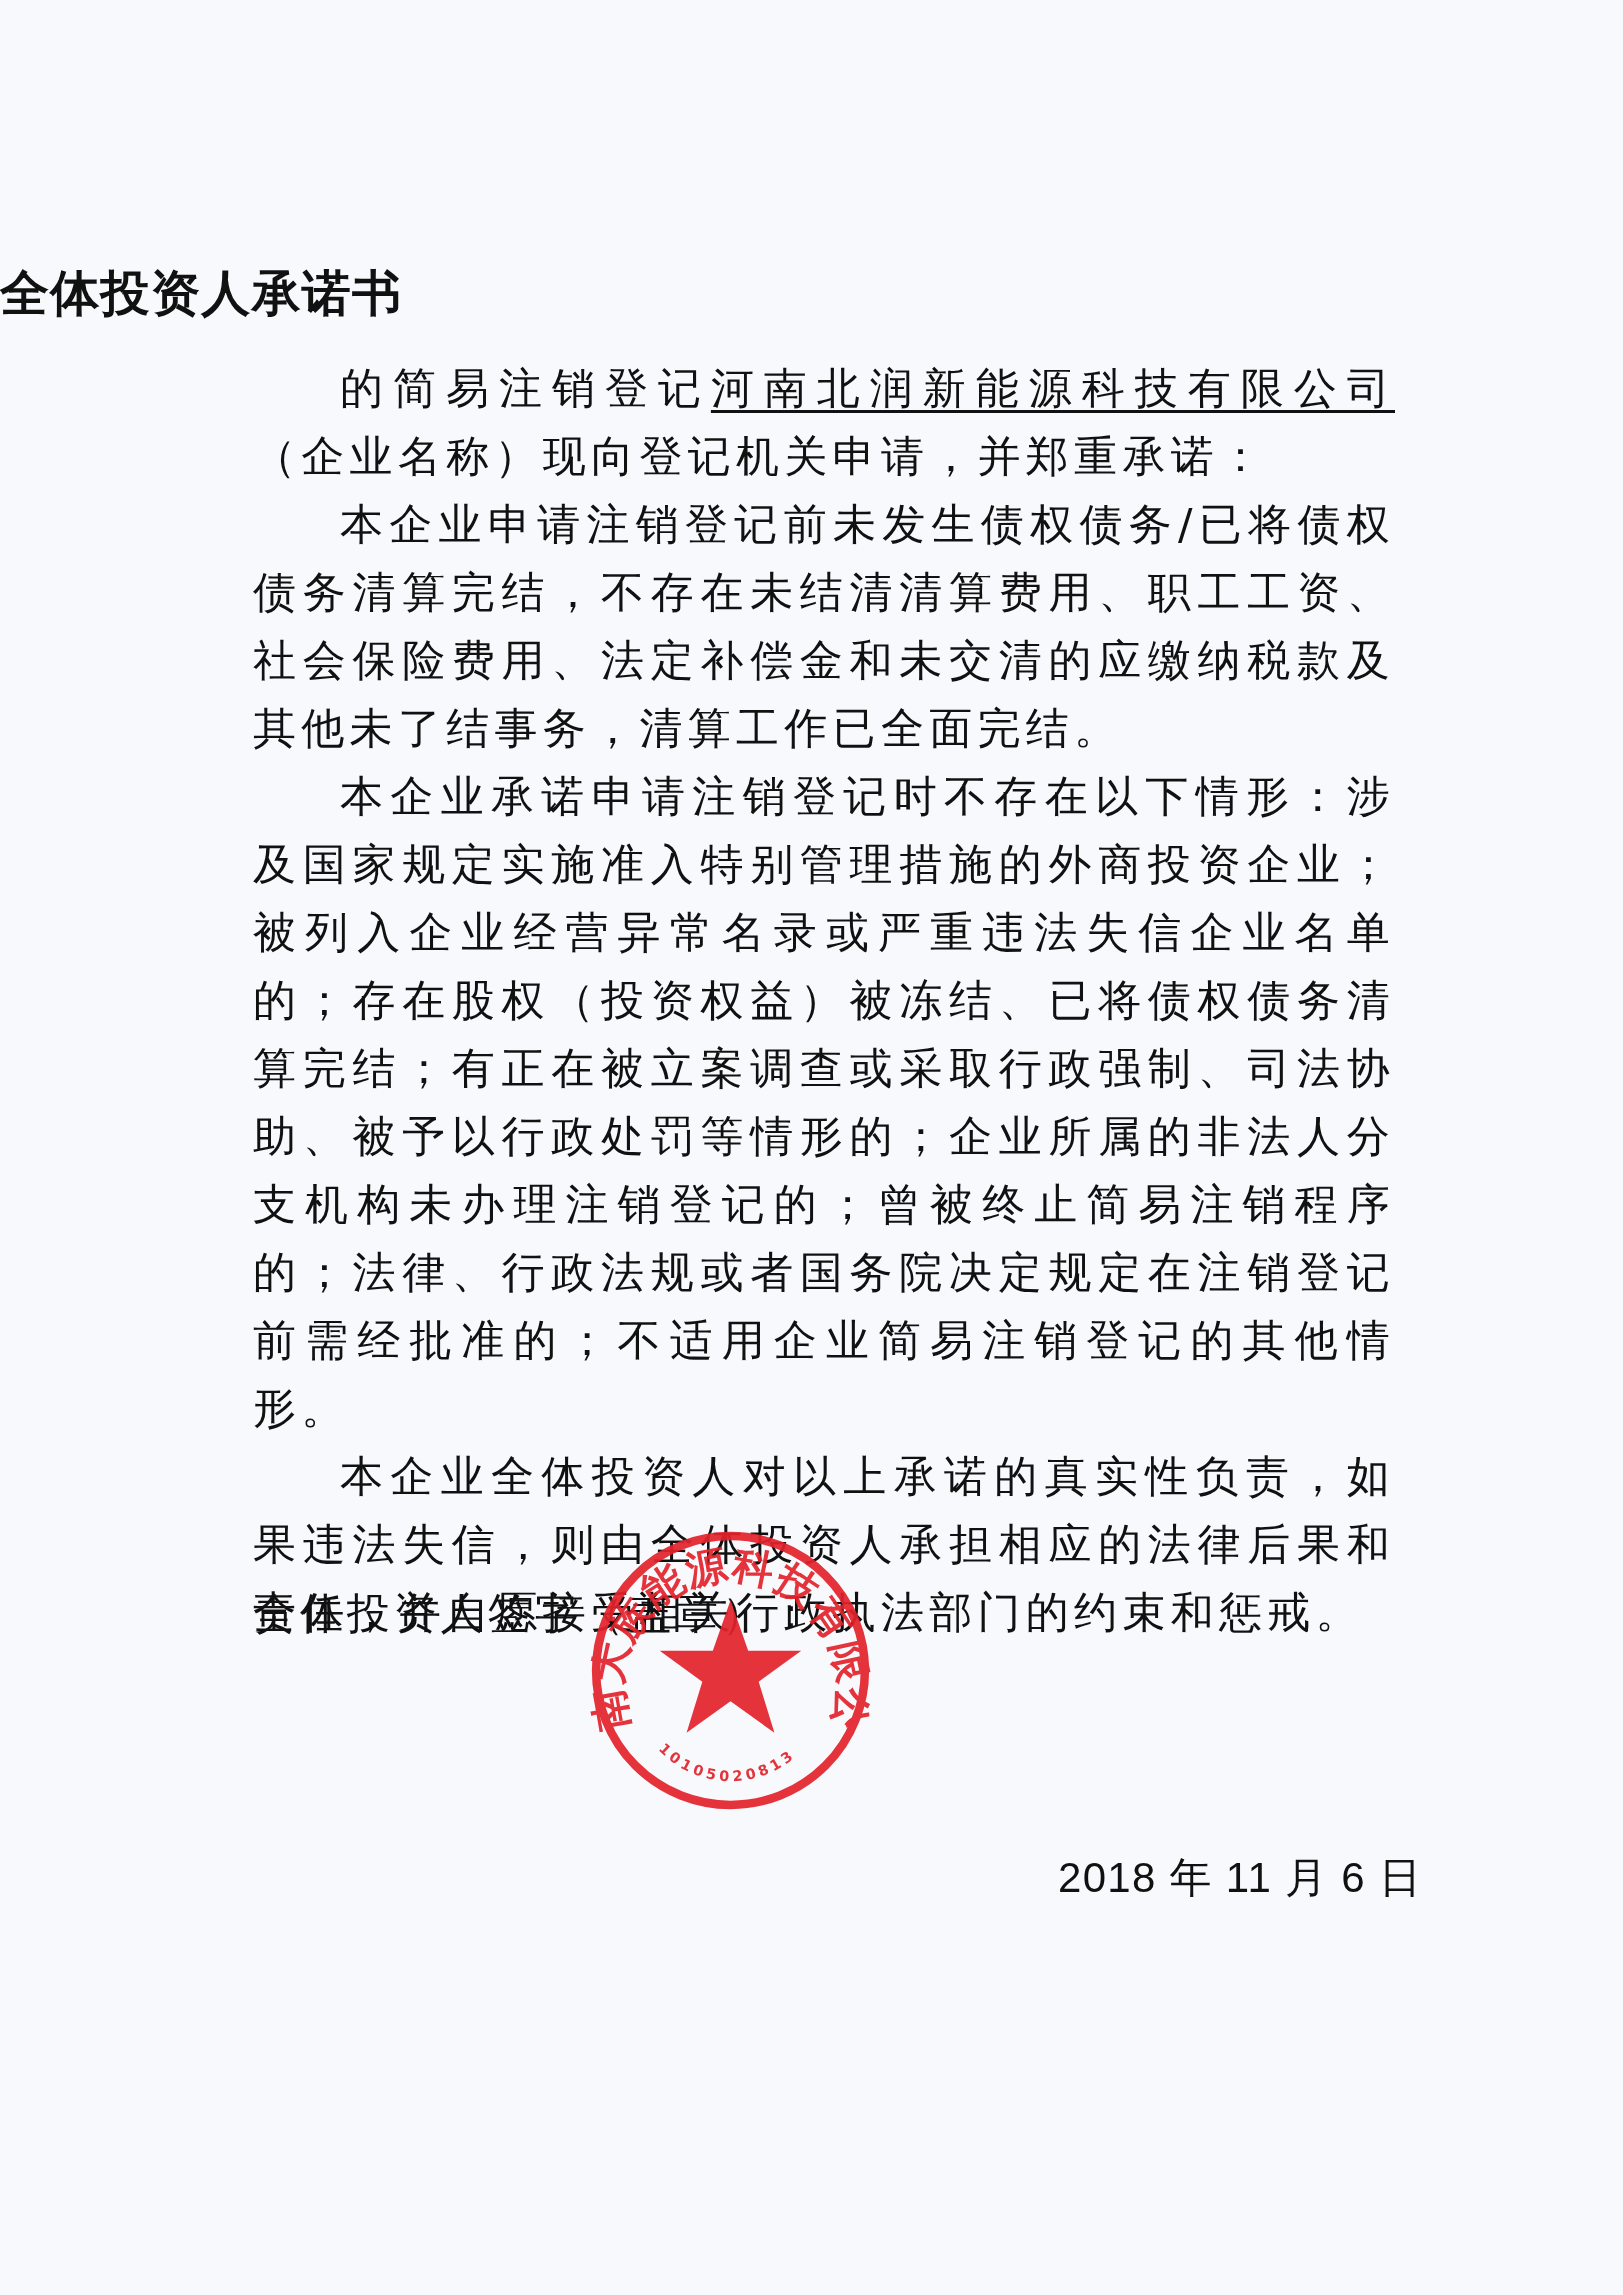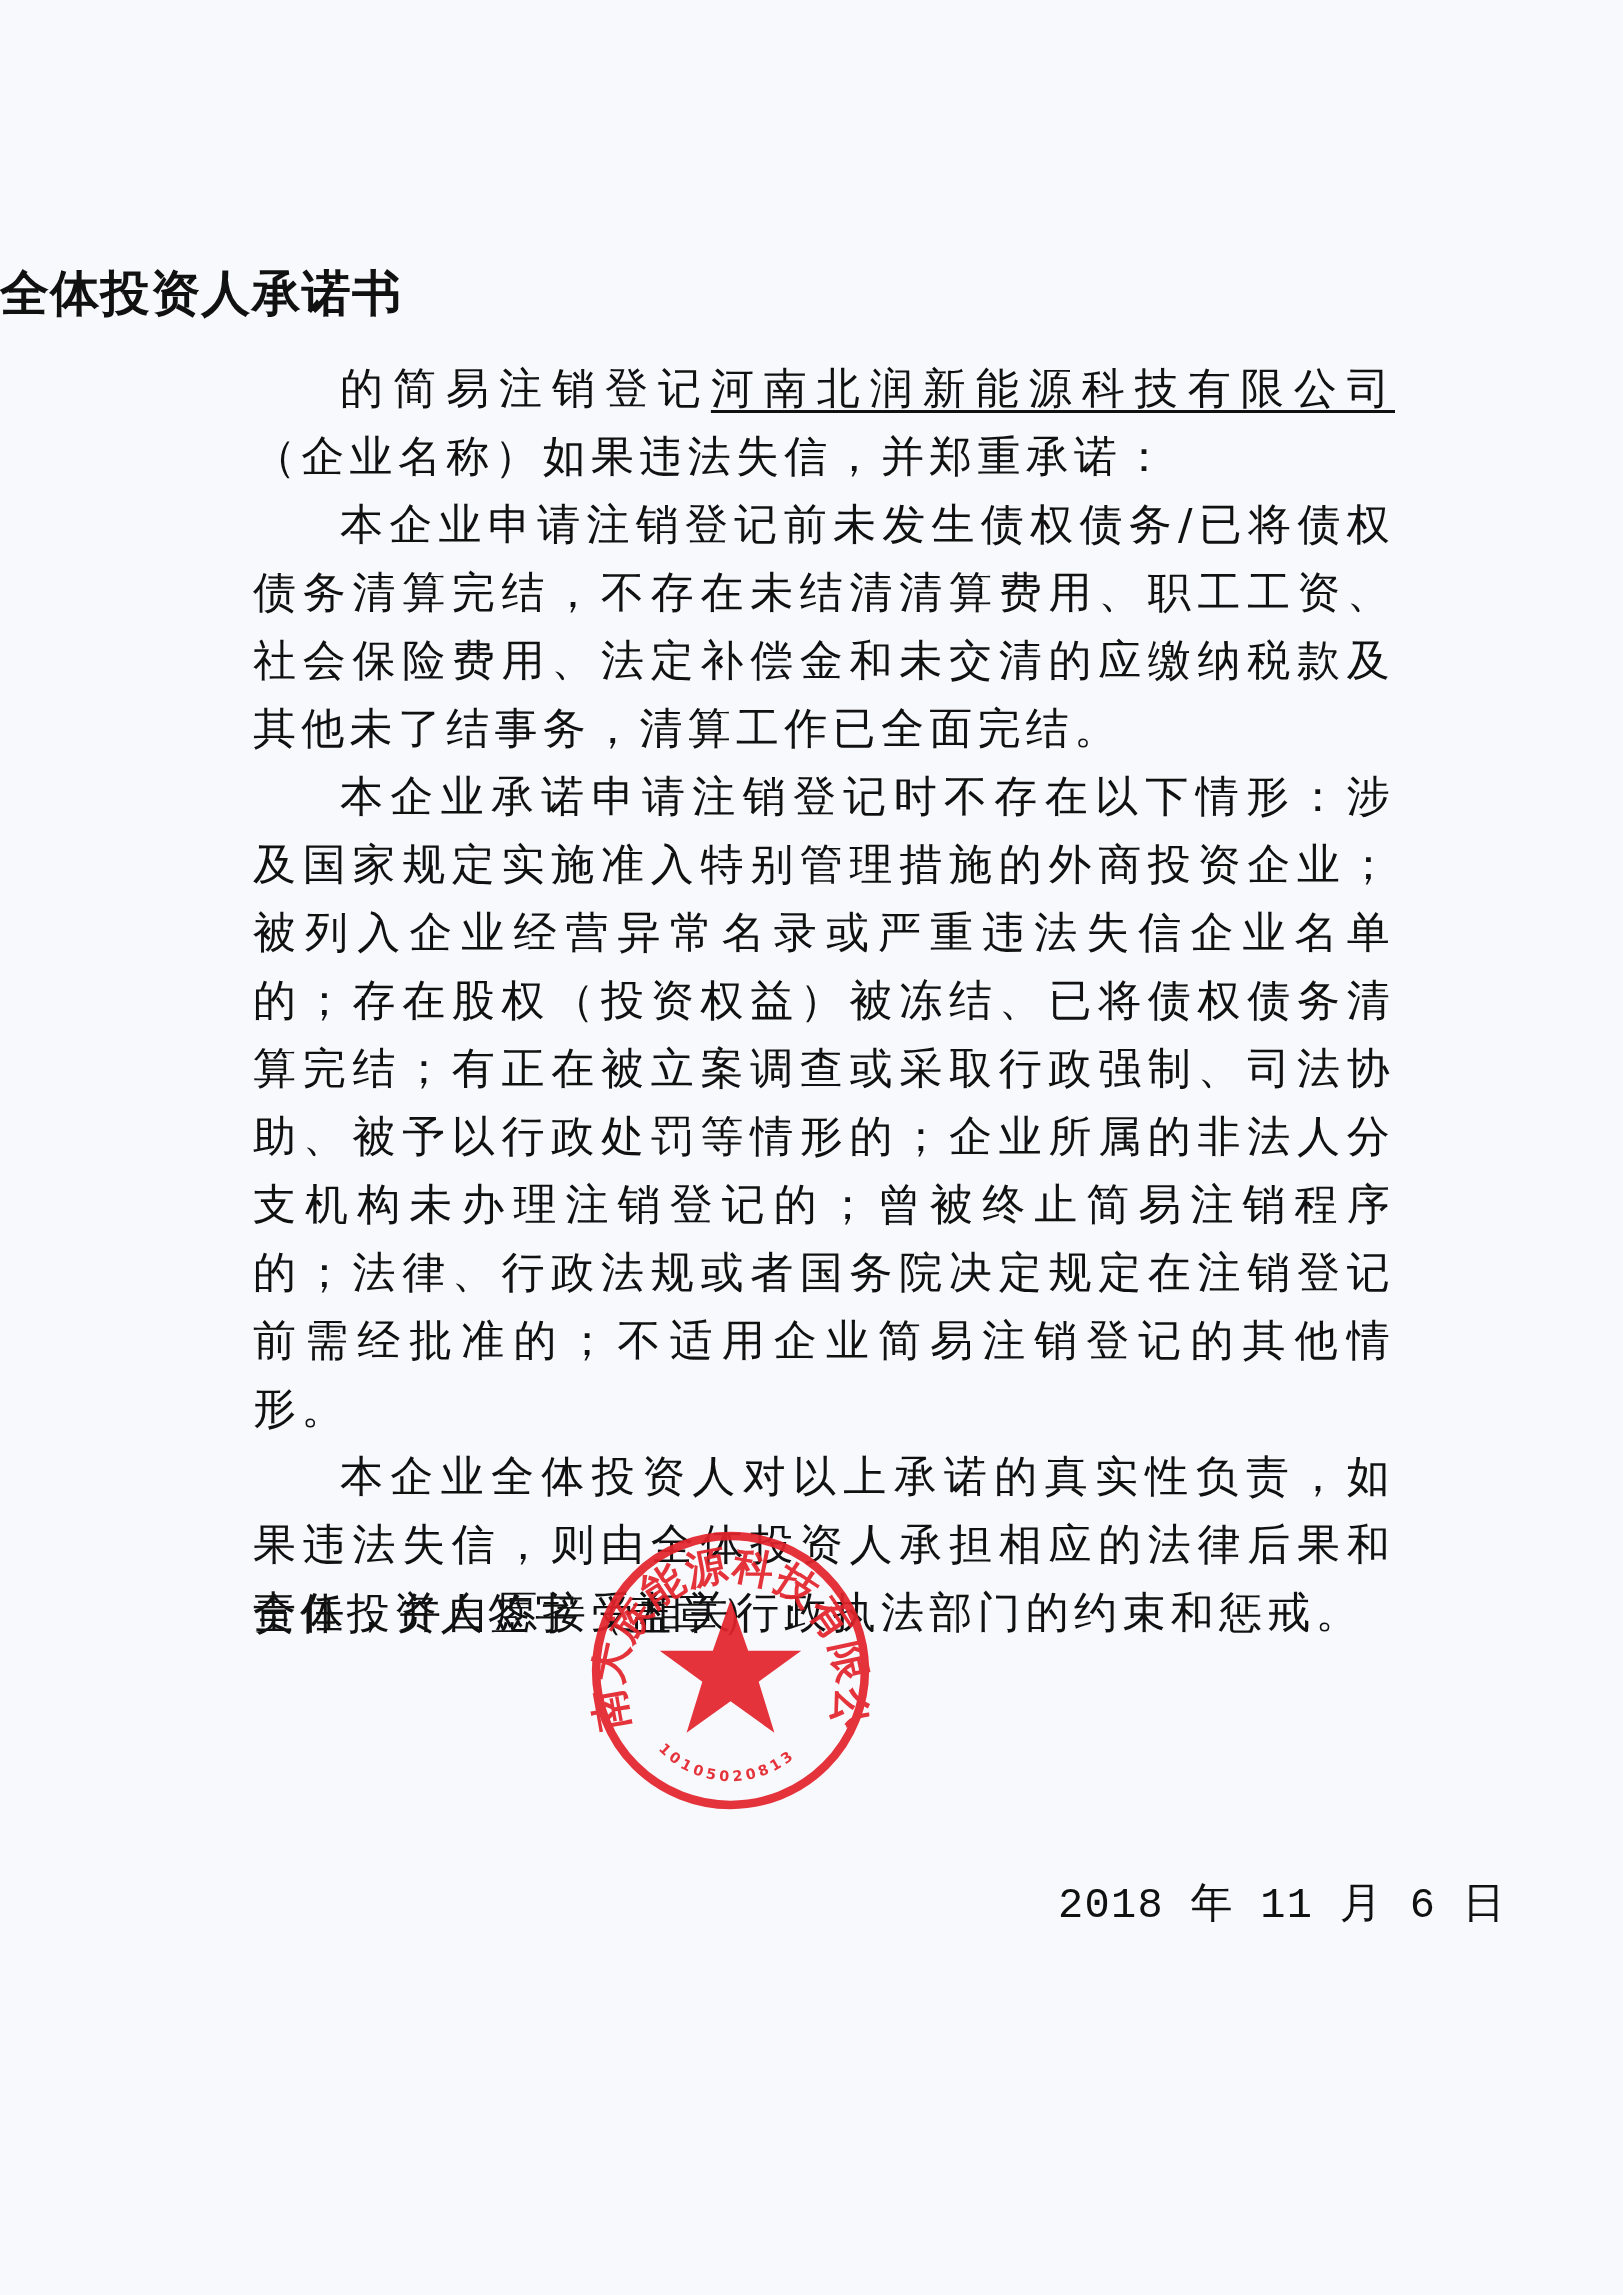--- a/index.html
+++ b/index.html
@@ -22,36 +22,36 @@
     text-align: justify;
   }
   .p { text-indent: 87px; margin: 0; }
   .u { text-decoration: underline; text-decoration-thickness: 2.6px; text-underline-offset: 6.6px; margin-top: 42px; }
   .sign {
     position: absolute; left: 253px; top: 1585px;
     font-size: 43px; letter-spacing: 3.9px;
   }
   .date {
     position: absolute; left: 1058px; top: 1850px;
-    font-family: Liberation Mono, monospace;
-    font-size: 42px; letter-spacing: 1.3px; margin-top: 25px;
+    font-family: Liberation Sans, sans-serif;
+    font-size: 42px; letter-spacing: 1.3px;
   }
   .stamp {
     position: absolute; left: 583px; top: 1523px;
     width: 295px; height: 295px;
     opacity: 0.92;
   }
 </style>
 </head>
 <body>
 
 <div class="title">全体投资人承诺书</div>
 
 <div class="body-text" style="top:354px;">
-  <p class="p"><span>的简易注销登记</span><span class="u">河南北润新能源科技有限公司</span><span>（企业名称）如果违法失信，并郑重承诺：</span></p>
+  <p class="p"><span>的简易注销登记</span><span class="u">河南北润新能源科技有限公司</span><span>（企业名称）现向登记机关申请，并郑重承诺：</span></p>
   <p class="p">本企业申请注销登记前未发生债权债务/已将债权债务清算完结，不存在未结清清算费用、职工工资、社会保险费用、法定补偿金和未交清的应缴纳税款及其他未了结事务，清算工作已全面完结。</p>
   <p class="p">本企业承诺申请注销登记时不存在以下情形：涉及国家规定实施准入特别管理措施的外商投资企业；被列入企业经营异常名录或严重违法失信企业名单的；存在股权（投资权益）被冻结、已将债权债务清算完结；有正在被立案调查或采取行政强制、司法协助、被予以行政处罚等情形的；企业所属的非法人分支机构未办理注销登记的；曾被终止简易注销程序的；法律、行政法规或者国务院决定规定在注销登记前需经批准的；不适用企业简易注销登记的其他情形。</p>
   <p class="p">本企业全体投资人对以上承诺的真实性负责，如果违法失信，则由全体投资人承担相应的法律后果和责任，并自愿接受相关行政执法部门的约束和惩戒。</p>
 </div>
 
 <div class="sign">全体投资人签字（盖章）：</div>
 
 <svg class="stamp" viewBox="0 0 450 450">
   <defs>
     <path id="arcTop" d="M 75 320 A 165 165 0 1 1 375 320"></path>

